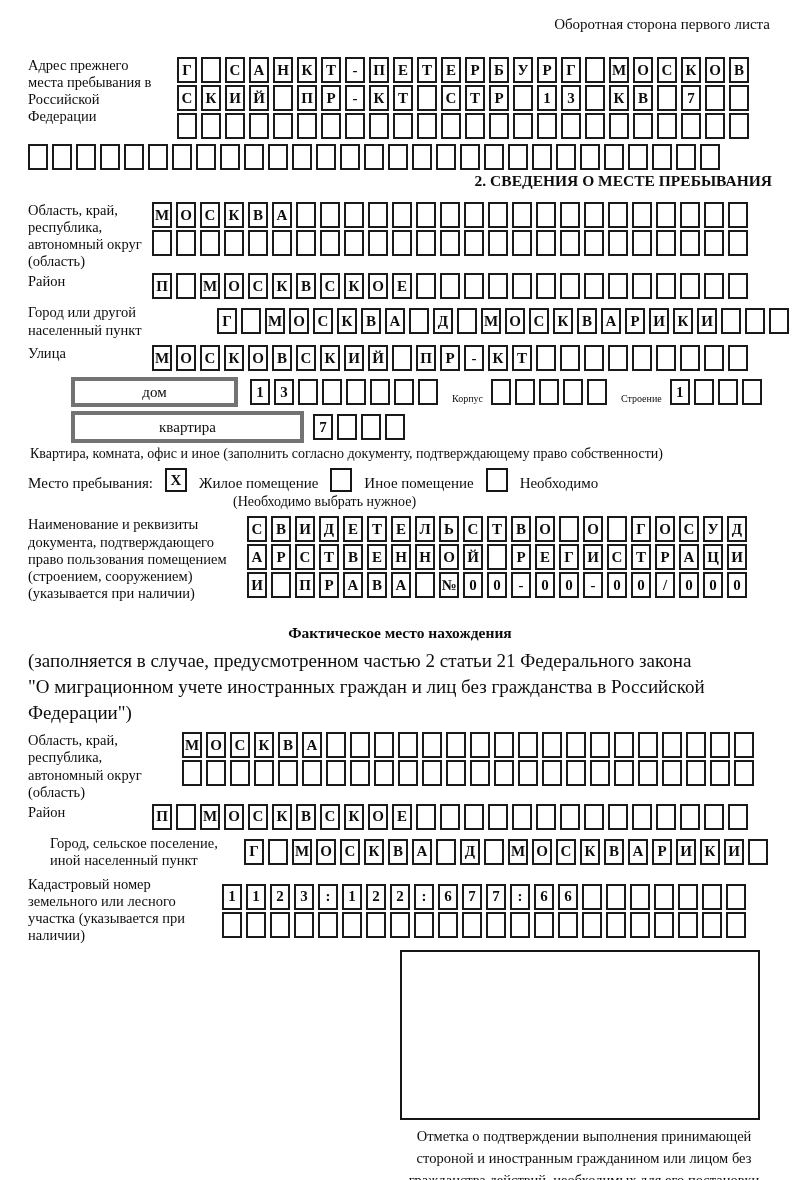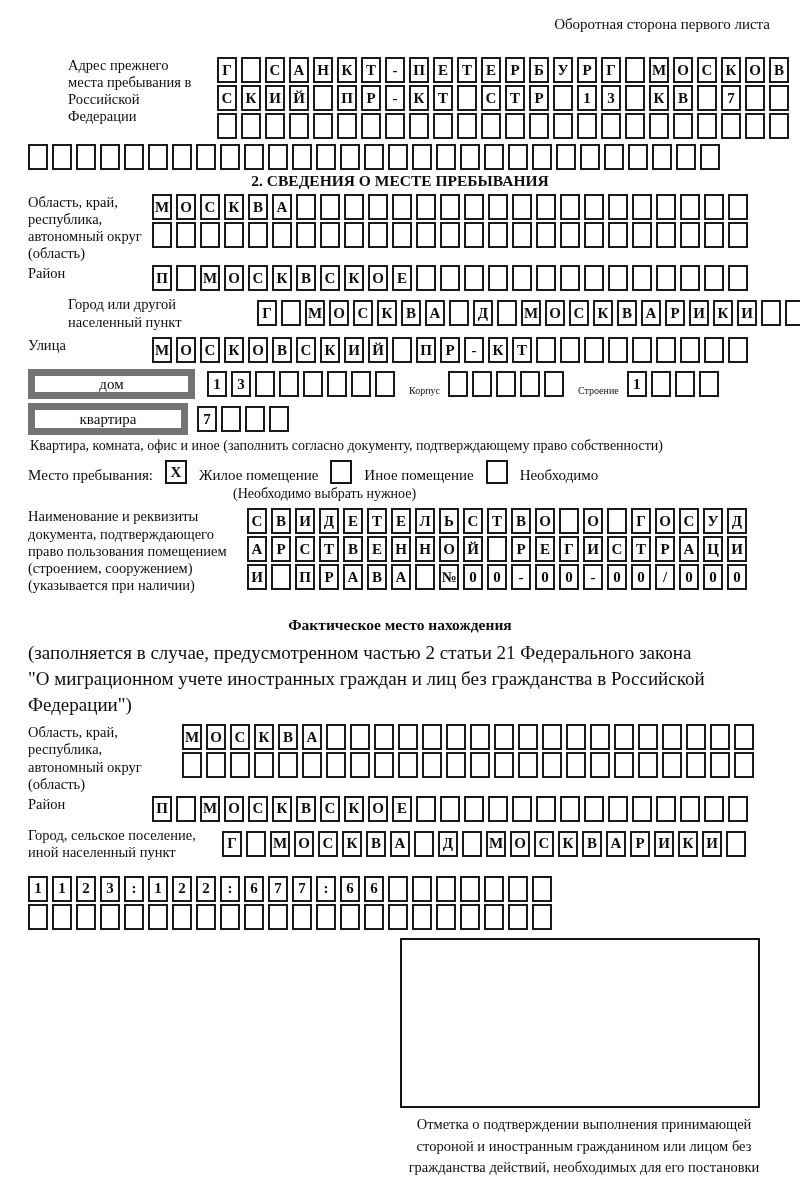--- a/index.html
+++ b/index.html
@@ -8,38 +8,38 @@
   .page{position:relative;width:800px;height:1180px;box-sizing:border-box;
         padding:12px 28px 16px 28px;}
   .hnote{font-size:15px;text-align:right;margin:4px 2px 24px 0;}
 
   .cellrow{display:flex;height:26px;margin-bottom:2px;}
   .cell{flex:none;width:20px;height:26px;box-sizing:border-box;border:2px solid #1a1a1a;
         display:inline-flex;align-items:center;justify-content:center;
         font-size:15px;margin-right:4px;background:#fff;font-weight:600;}
   .field{display:flex;margin-bottom:3px;}
   .flabel{flex:none;font-size:14.5px;line-height:1.18;}
-  .lw149{width:149px;margin-left:40px;} .lw149 .lt{max-width:138px;}
+  .lw149{width:149px;} .lw149 .lt{max-width:138px;}
   .lw124{width:124px;} .lw124 .lt{max-width:120px;}
   .lw154{width:154px;} .lw154 .lt{max-width:146px;}
   .lw194{width:194px;} .lw194 .lt{max-width:188px;}
   .lw194c .lt{max-width:165px;}
   .lw219{width:219px;} .lw219 .lt{max-width:212px;}
   .cellcol{flex:none;}
 
   .caption{font-size:13.5px;}
   .center{text-align:center;}
-  .h2{font-size:15.5px;font-weight:bold;text-align:center;margin:2px 0 4px 0;}
+  .h2{font-size:15.5px;font-weight:bold;text-align:right;margin:2px 0 12px 0;}
   .h3{font-size:15.5px;font-weight:bold;text-align:center;margin:8px 0 6px 0;}
 
   .houserow{display:flex;align-items:center;margin:2px 0 2px 0;height:32px;}
-  .widebox{box-sizing:border-box;border:7px solid #737373;display:flex;align-items:center;
-           justify-content:center;font-size:15px;background:#fff;}
+  .widebox{box-sizing:border-box;border:4px solid #737373;display:flex;align-items:center;
+           justify-content:center;font-size:15px;background:#fff;margin-left:43px;}
   .dom{width:167px;height:30px;margin-right:12px;}
-  .kv{width:160px;height:32px;margin-right:9px;}
+  .kv{width:233px;height:32px;margin-right:9px;}
   .inlinelbl{font-size:10px;margin:12px 8px 0 10px;white-space:nowrap;}
   .rowcaption{font-size:14px;margin:1px 0 4px 2px;}
 
   .stayrow{display:flex;align-items:flex-end;height:26px;margin:3px 0 2px 0;font-size:15px;}
   .chk{flex:none;width:22px;height:24px;box-sizing:border-box;border:2px solid #161616;
        display:inline-flex;align-items:center;justify-content:center;font-size:15px;
        margin:0 12px;background:#fff;font-weight:600;}
   .staycap{font-size:14px;margin:0 0 6px 205px;}
 
   .subcap{font-size:19px;text-align:left;line-height:1.35;font-family:Liberation Serif, serif;}
@@ -555,21 +555,21 @@
         <span class="cell"></span>
         <span class="cell"></span>
         <span class="cell"></span>
         <span class="cell"></span>
         <span class="cell"></span>
         <span class="cell"></span>
         <span class="cell"></span>
       </div>
   </div>
 
-  <div class="field" style="min-height:38px;">
+  <div class="field" style="min-height:38px;justify-content:flex-end;">
     <div class="flabel lw194">
       <div class="lt">Город, сельское поселение, иной населенный пункт</div>
     </div>
     <div class="cellrow" style="margin-top:4px;">
         <span class="cell">Г</span>
         <span class="cell"></span>
         <span class="cell">М</span>
         <span class="cell">О</span>
         <span class="cell">С</span>
         <span class="cell">К</span>
@@ -586,20 +586,23 @@
         <span class="cell">А</span>
         <span class="cell">Р</span>
         <span class="cell">И</span>
         <span class="cell">К</span>
         <span class="cell">И</span>
         <span class="cell"></span>
       </div>
   </div>
 
   <div class="field lw194c">
+    <div class="flabel lw194">
+      <div class="lt">Кадастровый номер земельного или лесного участка (указывается при наличии)</div>
+    </div>
     <div class="cellcol" style="margin-top:8px;">
       <div class="cellrow">
           <span class="cell">1</span>
           <span class="cell">1</span>
           <span class="cell">2</span>
           <span class="cell">3</span>
           <span class="cell">:</span>
           <span class="cell">1</span>
           <span class="cell">2</span>
           <span class="cell">2</span>

